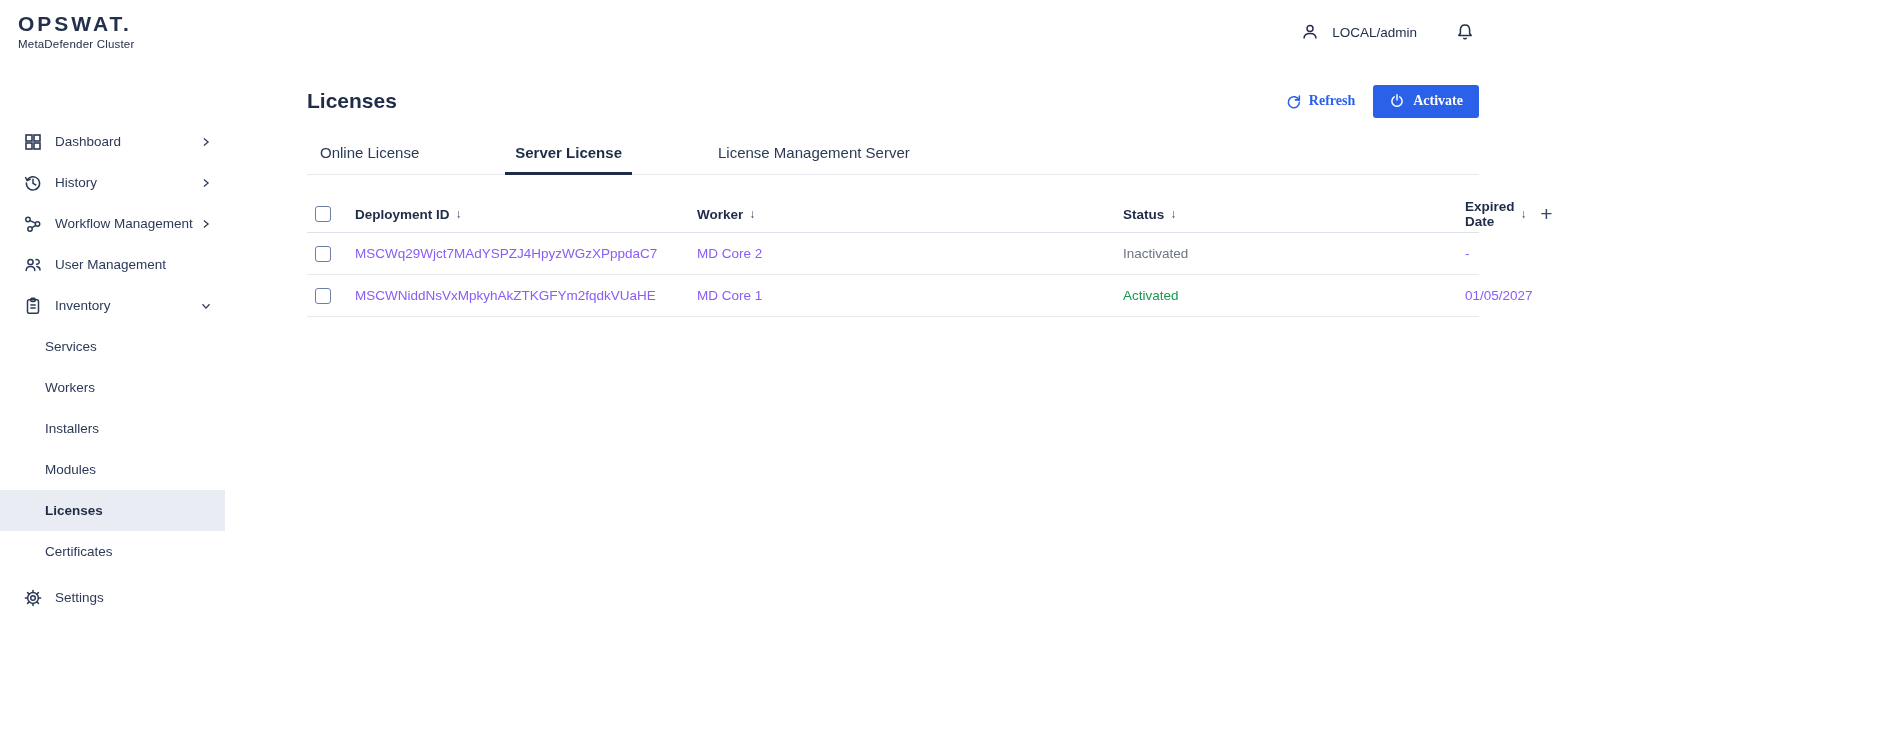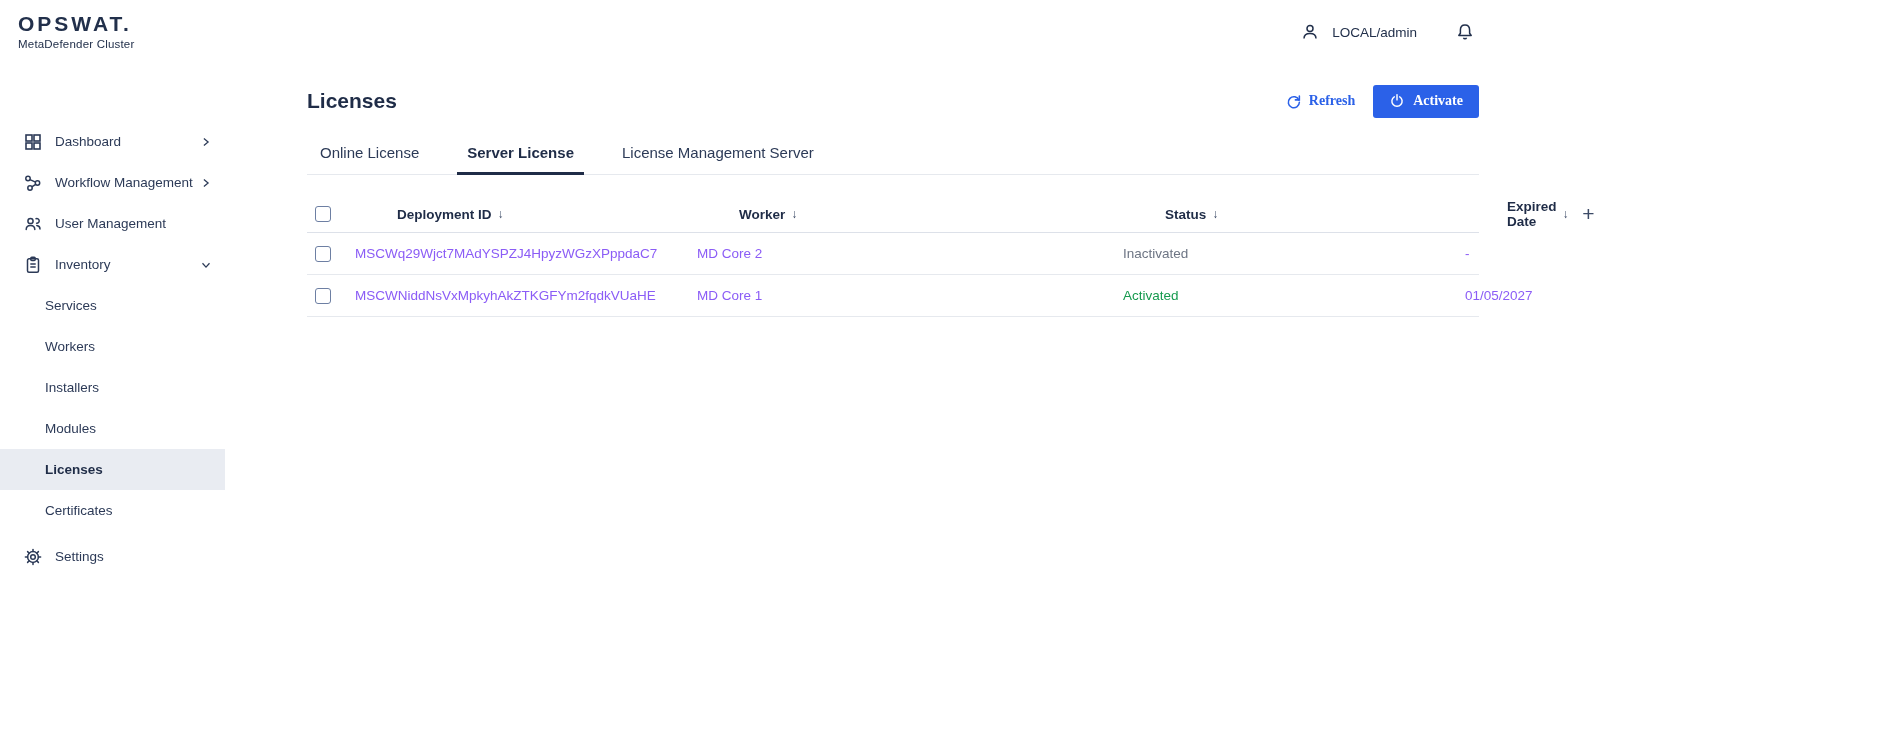--- a/index.html
+++ b/index.html
@@ -38,31 +38,31 @@
   .content{position:absolute; top:64px; left:225px; right:0; bottom:0; padding:0 16px 0 82px;}
   .page-header{margin-top:20px; height:34px; display:flex; align-items:center; justify-content:space-between;}
   .page-title{font-size:21px; font-weight:700; color:#1f2c47;}
   .actions{display:flex; align-items:center; gap:18px;}
   .refresh-btn{display:flex; align-items:center; gap:7px; background:none; border:none; cursor:pointer;
     color:var(--accent); font-size:14px; font-weight:600; font-family:Liberation Serif, serif;}
   .activate-btn{display:flex; align-items:center; gap:8px; background:var(--accent); color:#fff; border:none;
     border-radius:3px; height:33px; padding:0 16px; font-size:14px; font-weight:600; font-family:Liberation Serif, serif; cursor:pointer;}
 
   
-  .tabs{margin-top:26px; display:flex; gap:28px; border-bottom:1px solid var(--border); padding-left:3px;}
+  .tabs{margin-top:26px; display:flex; gap:76px; border-bottom:1px solid var(--border); padding-left:3px;}
   .tab{padding:0 10px 13px 10px; font-size:15px; color:#2c3a57; cursor:pointer; position:relative; background:none; border:none; font-family:inherit;}
   .tab.active{font-weight:700; color:#1f2c47;}
   .tab.active::after{content:""; position:absolute; left:0; right:0; bottom:-1px; height:3px; background:#1f2c47;}
 
   
   .table{margin-top:21px;}
   .trow{display:grid; grid-template-columns:48px 342px 426px 342px 1fr 34px; align-items:center;}
   .thead{height:37px; border-bottom:1px solid var(--header_border);}
   .tbody-row{height:42px; border-bottom:1px solid var(--border); cursor:default;}
-  .th{font-size:13.5px; font-weight:700; color:#1f2c47; display:flex; align-items:center; gap:6px;margin-left:42px;}
+  .th{font-size:13.5px; font-weight:700; color:#1f2c47; display:flex; align-items:center; gap:6px;}
   .td{font-size:13.5px; color:#8b5cf6;}
   .sort-arrow{font-size:12px; font-weight:400; color:#3c4a66;}
   .checkbox-cell{display:flex; align-items:center; padding-left:8px;}
   .checkbox{width:16px; height:16px; border:1px solid #6d7fa3; border-radius:3px; background:#fff; cursor:pointer;}
   .plus-cell{display:flex; justify-content:flex-end; padding-right:8px;}
   .plus-btn{font-size:21px; font-weight:300; color:#3c4a66; background:none; border:none; cursor:pointer; line-height:20px; font-family:inherit;}
   .status-gray{color:var(--muted);}
   .status-green{color:var(--green);}
 </style>
 </head>
@@ -104,20 +104,35 @@
         </svg>
       </span>
       <span class="nav-label">Dashboard</span>
       <span class="chev">
         <svg width="14" height="14" viewBox="0 0 20 20" fill="none" stroke="#2c3a57" stroke-width="1.8">
             <polyline points="7,5 13,10 7,15"></polyline>
           </svg>
       </span>
     </div>
 
+    <div class="nav-item">
+      <span class="nav-icon">
+        <svg width="20" height="20" viewBox="0 0 20 20" fill="none" stroke="#2c3a57" stroke-width="1.5" stroke-linecap="round">
+          <path d="M4.2 7.2A6.6 6.6 0 1 1 3.4 10"></path>
+          <polyline points="2.6,4.6 4.2,7.6 7.2,6.4"></polyline>
+          <polyline points="10,6.3 10,10.4 12.8,12"></polyline>
+        </svg>
+      </span>
+      <span class="nav-label">History</span>
+      <span class="chev">
+        <svg width="14" height="14" viewBox="0 0 20 20" fill="none" stroke="#2c3a57" stroke-width="1.8">
+            <polyline points="7,5 13,10 7,15"></polyline>
+          </svg>
+      </span>
+    </div>
 
     <div class="nav-item">
       <span class="nav-icon">
         <svg width="20" height="20" viewBox="0 0 20 20" fill="none" stroke="#2c3a57" stroke-width="1.5">
           <circle cx="5" cy="5.5" r="2.2"></circle>
             <circle cx="14.5" cy="10" r="2.2"></circle>
             <circle cx="7" cy="15" r="2.2"></circle>
           <line x1="6.9" y1="6.6" x2="12.6" y2="9.1"></line>
             <line x1="12.7" y1="11.3" x2="8.8" y2="13.9"></line>
         </svg>

